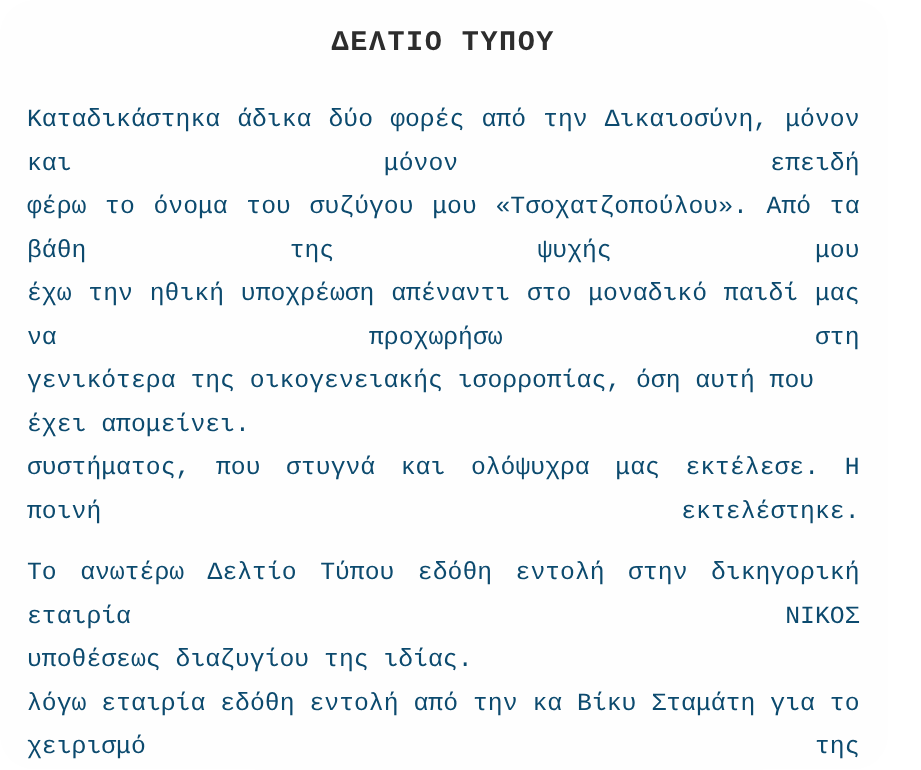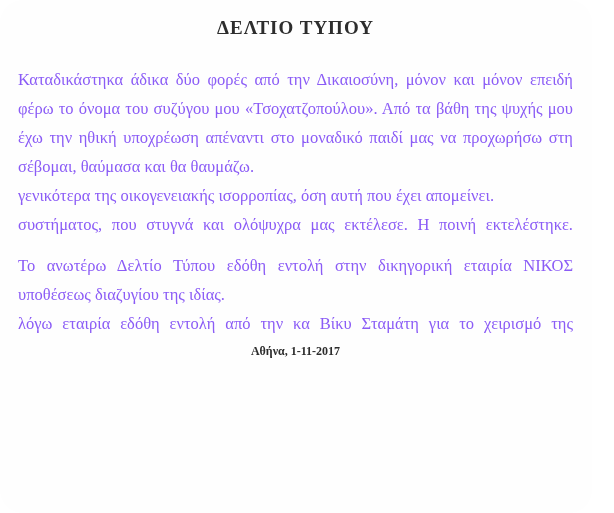--- a/index.html
+++ b/index.html
@@ -6,21 +6,21 @@
     margin: 0;
     padding: 0;
     background: #ffffff;
   }
   .page {
     position: relative;
     box-sizing: border-box;
     width: 592px;
     height: 513px;
     background: #fefefe;
-    font-family: Liberation Serif, serif;
+    font-family: Liberation Mono, monospace;
     color: #3a3a3a;
     padding: 16px 19px 0 18px;
     overflow: hidden;
     border-radius: 23px;
   }
   .doc-title {
     text-align: center;
     font-weight: bold;
     font-size: 19px;
     line-height: 24px;
@@ -34,21 +34,21 @@
     margin: 0;
   }
   .paragraph.gap-before {
     margin-top: 12px;
   }
   .line {
     font-size: 16.5px;
     line-height: 29px;
     text-align: justify;
     text-align-last: justify;
-    color: #8b5cf6;
+    color: #0c4a6e;
     white-space: normal;
     overflow: hidden;
   }
   .line.last {
     text-align: left;
     text-align-last: left;
   }
   .dateline {
     margin-top: 2px;
     text-align: center;
@@ -64,21 +64,20 @@
 <div class="page">
 
   <div class="doc-title">ΔΕΛΤΙΟ ΤΥΠΟΥ</div>
 
   <div class="doc-body">
 
     <div class="paragraph">
       <div class="line">Καταδικάστηκα άδικα δύο φορές από την Δικαιοσύνη, μόνον και μόνον επειδή</div>
       <div class="line">φέρω το όνομα του συζύγου μου «Τσοχατζοπούλου». Από τα βάθη της ψυχής μου</div>
       <div class="line">έχω την ηθική υποχρέωση απέναντι στο μοναδικό παιδί μας να προχωρήσω στη</div>
-      <div class="line last">σέβομαι, θαύμασα και θα θαυμάζω.</div>
     </div>
 
     <div class="paragraph">
       <div class="line last">γενικότερα της οικογενειακής ισορροπίας, όση αυτή που έχει απομείνει.</div>
     </div>
 
     <div class="paragraph">
       <div class="line">συστήματος, που στυγνά και ολόψυχρα μας εκτέλεσε. Η ποινή εκτελέστηκε.</div>
     </div>
 

